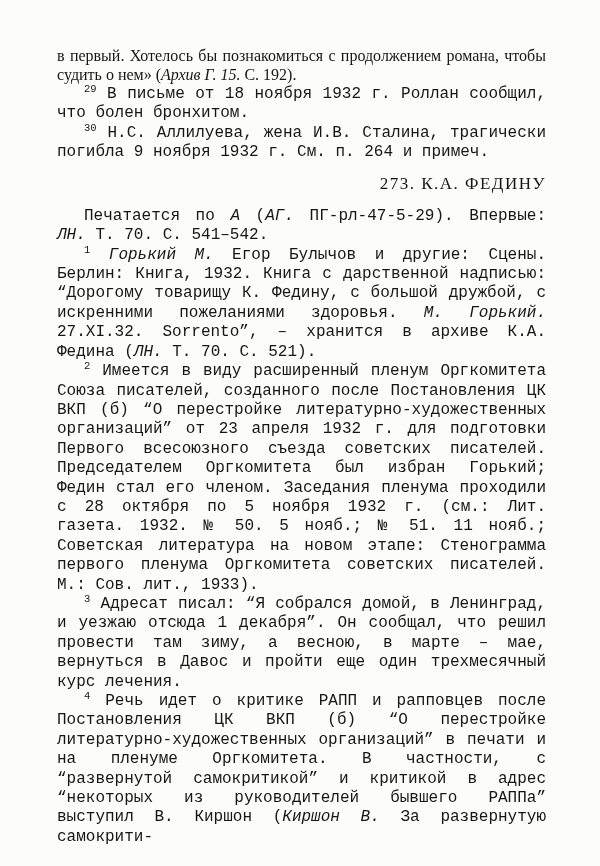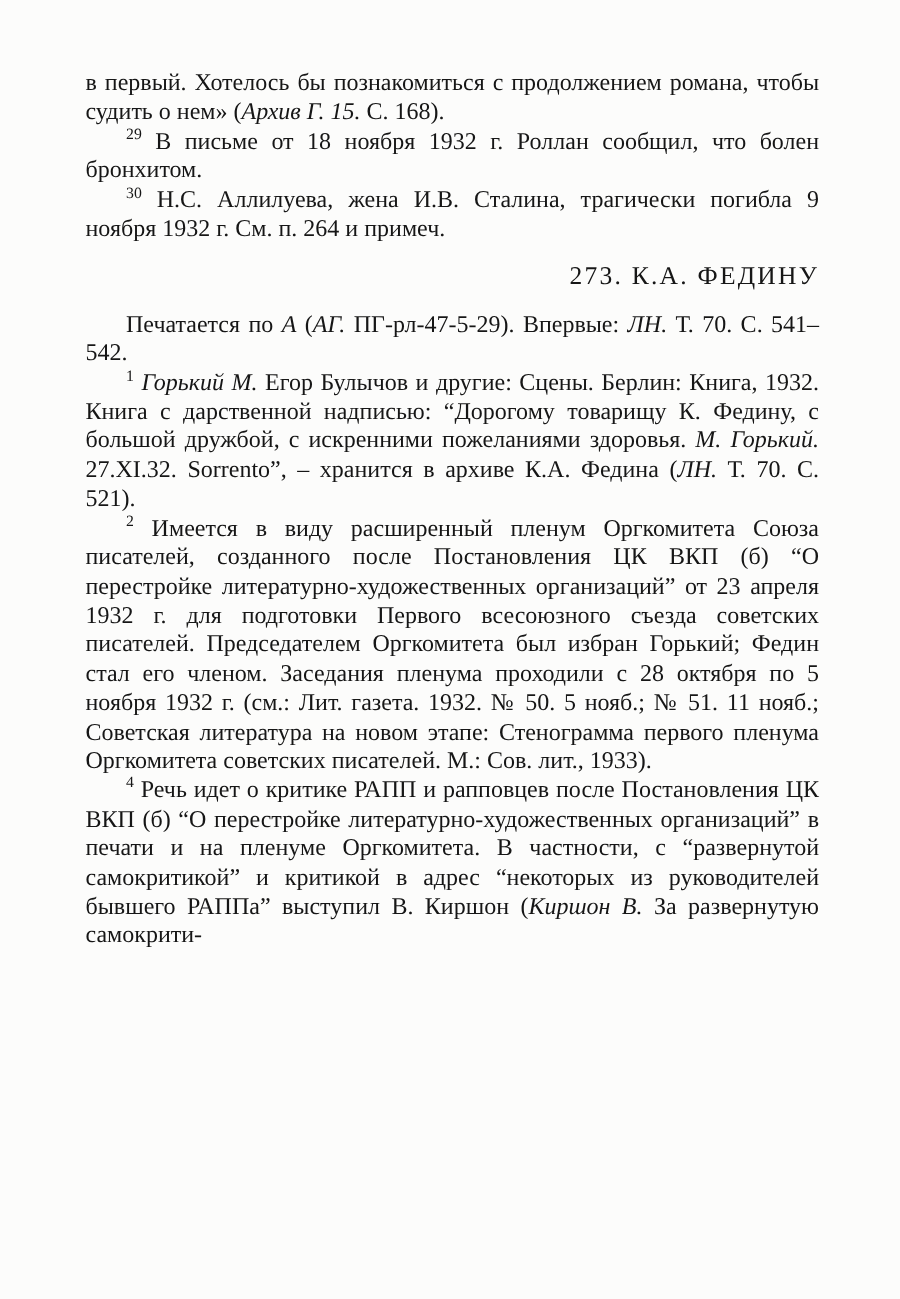--- a/index.html
+++ b/index.html
@@ -25,20 +25,21 @@
     font-size: 16px;
     line-height: 19.4px;
     text-align: justify;
   }
   .para {
     margin: 0;
     text-align: justify;
   }
   .para.indent {
     text-indent: 27px;
+    font-family: Liberation Mono, monospace;
   }
   .heading {
     margin: 12px 0 13px 0;
     text-align: right;
     font-size: 17px;
     font-weight: normal;
     letter-spacing: 1.5px;
     text-indent: 0;
   }
   .i {
@@ -58,22 +59,23 @@
     font-size: 16px;
     font-weight: bold;
     letter-spacing: 1px;
   }
 </style>
 </head>
 <body>
 
 <div class="page">
   <main class="text-block">
-      <p class="para"><span>в первый. Хотелось бы познакомиться с продолжением романа, чтобы судить о нем» (</span><span class="i">Архив Г. 15.</span><span> С. 168).</span></p>
+      <p class="para"><span>в первый. Хотелось бы познакомиться с продолжением романа, чтобы судить о нем» (</span><span class="i">Архив Г. 15.</span><span> С. 192).</span></p>
       <p class="para indent"><sup class="fn-mark">29</sup><span> В письме от 18 ноября 1932 г. Роллан сообщил, что болен бронхитом.</span></p>
       <p class="para indent"><sup class="fn-mark">30</sup><span> Н.С. Аллилуева, жена И.В. Сталина, трагически погибла 9 ноября 1932 г. См. п. 264 и примеч.</span></p>
       <h2 class="heading"><span>273. К.А. ФЕДИНУ</span></h2>
       <p class="para indent"><span>Печатается по </span><span class="i">А</span><span> (</span><span class="i">АГ.</span><span> ПГ-рл-47-5-29). Впервые: </span><span class="i">ЛН.</span><span> Т. 70. С. 541–542.</span></p>
       <p class="para indent"><sup class="fn-mark">1</sup><span> </span><span class="i">Горький М.</span><span> Егор Булычов и другие: Сцены. Берлин: Книга, 1932. Книга с дарственной надписью: “Дорогому товарищу К. Федину, с большой дружбой, с искренними пожеланиями здоровья. </span><span class="i">М. Горький.</span><span> 27.XI.32. Sorrento”, – хранится в архиве К.А. Федина (</span><span class="i">ЛН.</span><span> Т. 70. С. 521).</span></p>
       <p class="para indent"><sup class="fn-mark">2</sup><span> Имеется в виду расширенный пленум Оргкомитета Союза писателей, созданного после Постановления ЦК ВКП (б) “О перестройке литературно-художественных организаций” от 23 апреля 1932 г. для подготовки Первого всесоюзного съезда советских писателей. Председателем Оргкомитета был избран Горький; Федин стал его членом. Заседания пленума проходили с 28 октября по 5 ноября 1932 г. (см.: Лит. газета. 1932. № 50. 5 нояб.; № 51. 11 нояб.; Советская литература на новом этапе: Стенограмма первого пленума Оргкомитета советских писателей. М.: Сов. лит., 1933).</span></p>
+      <p class="para indent"><sup class="fn-mark">3</sup><span> Адресат писал: “Я собрался домой, в Ленинград, и уезжаю отсюда 1 декабря”. Он сообщал, что решил провести там зиму, а весною, в марте – мае, вернуться в Давос и пройти еще один трехмесячный курс лечения.</span></p>
       <p class="para indent"><sup class="fn-mark">4</sup><span> Речь идет о критике РАПП и рапповцев после Постановления ЦК ВКП (б) “О перестройке литературно-художественных организаций” в печати и на пленуме Оргкомитета. В частности, с “развернутой самокритикой” и критикой в адрес “некоторых из руководителей бывшего РАППа” выступил В. Киршон (</span><span class="i">Киршон В.</span><span> За развернутую самокрити-</span></p>
     </main>
 </div>
 
 </body></html>

